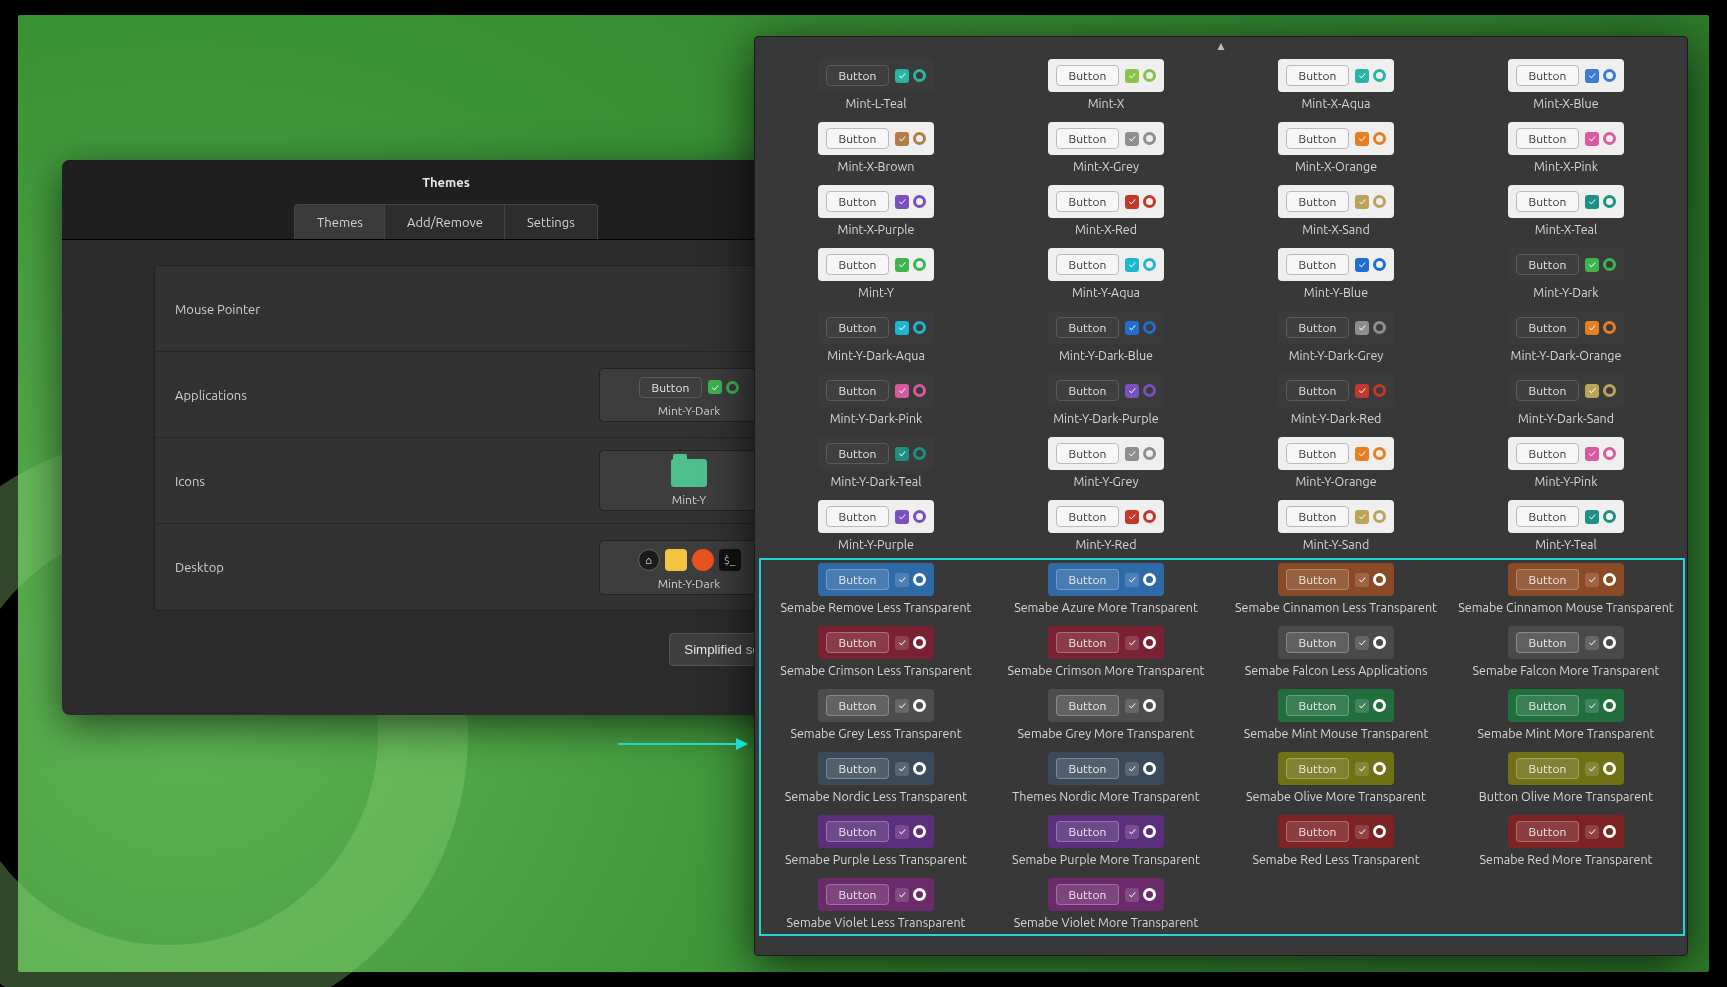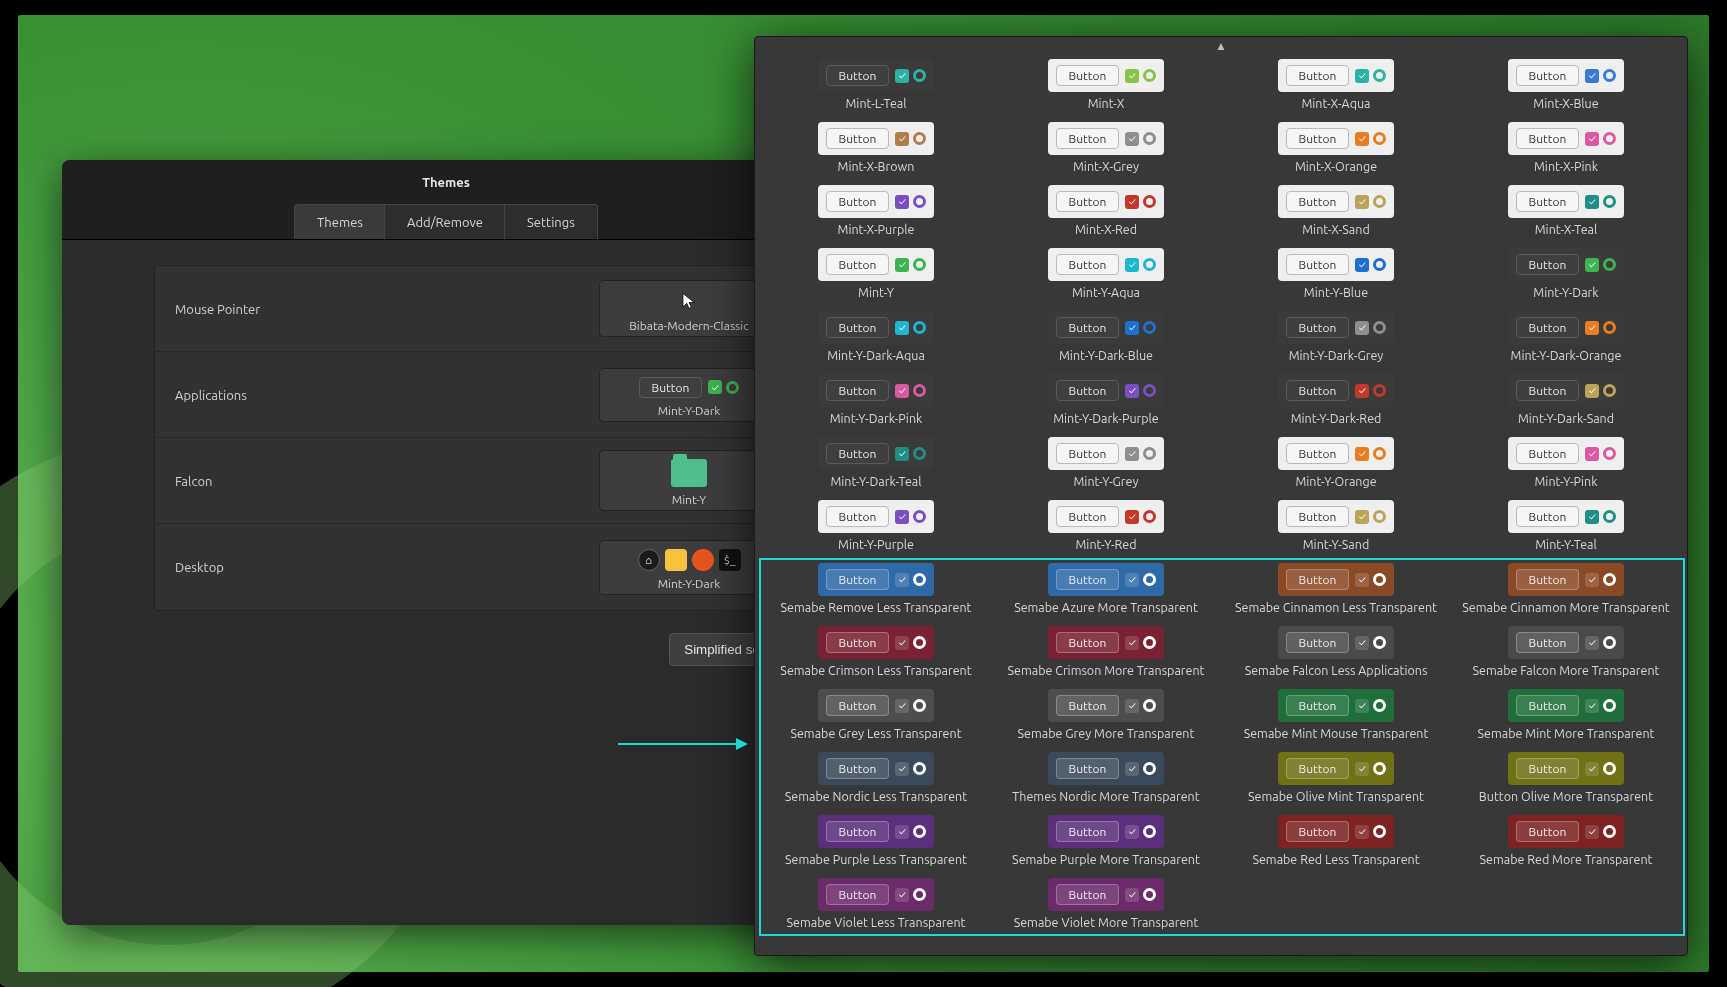--- a/index.html
+++ b/index.html
@@ -25,21 +25,21 @@
   left: -150px; top: 420px;
   width: 600px; height: 600px;
   border: 90px solid rgba(140, 210, 120, 0.35);
   border-radius: 50%;
 }
 
 
 .themes-window {
   position: absolute;
   left: 62px; top: 160px;
-  width: 768px; height: 765px;
+  width: 768px; height: 555px;
   background: #2b2b2b;
   border-radius: 8px;
   box-shadow: 0 10px 40px rgba(0,0,0,.6);
   overflow: hidden;
 }
 .titlebar {
   height: 44px;
   background: #1f1f1f;
   display: flex; align-items: center; justify-content: center;
   font-weight: 600; color: #e6e6e6;
@@ -219,44 +219,38 @@
   <div class="tabs">
     <div class="tab active">Themes</div>
     <div class="tab">Add/Remove</div>
     <div class="tab">Settings</div>
   </div>
 
   <div class="settings-panel">
 
     <div class="setting-row">
       <div class="row-label">Mouse Pointer</div>
-      <div class="row-value">
-        <svg class="cursor-icon" viewBox="0 0 24 24">
-          <path d="M4 2 L4 20 L9 15 L12 22 L15 20 L12 14 L19 14 Z" fill="#fff" stroke="#000" stroke-width="1"></path>
-        </svg>
-        <span class="caption">Bibata-Modern-Classic</span>
-      </div>
     </div>
 
     <div class="setting-row">
       <div class="row-label">Applications</div>
       <div class="row-value">
         <div class="mini-preview">
           <span class="btn-sample">Button</span>
           <span class="chk-dot">
             <span class="chk" style="background:#3eb34f">✓</span>
             <span class="dot" style="border-color:#3eb34f"></span>
           </span>
         </div>
         <span class="caption">Mint-Y-Dark</span>
       </div>
     </div>
 
     <div class="setting-row">
-      <div class="row-label">Falcon</div>
+      <div class="row-label">Icons</div>
       <div class="row-value">
         <span class="folder-icon"></span>
         <span class="caption">Mint-Y</span>
       </div>
     </div>
 
     <div class="setting-row">
       <div class="row-label">Desktop</div>
       <div class="row-value">
         <div class="desktop-icons">
@@ -630,21 +624,21 @@
         <div class="theme-name">Semabe Cinnamon Less Transparent</div>
       </div>
       <div class="theme-cell">
         <div class="swatch swatch-colored" style="background: rgb(138, 74, 38);">
           <span class="btn-sample">Button</span>
           <span class="chk-dot">
             <span class="chk" style="background: rgba(255, 255, 255, 0.15); color: rgb(255, 255, 255);">✓</span>
             <span class="dot" style="border-color: rgb(255, 255, 255);"></span>
           </span>
         </div>
-        <div class="theme-name">Semabe Cinnamon More Transparent</div>
+        <div class="theme-name">Semabe Cinnamon Mouse Transparent</div>
       </div>
       <div class="theme-cell">
         <div class="swatch swatch-colored" style="background: rgb(122, 34, 51);">
           <span class="btn-sample">Button</span>
           <span class="chk-dot">
             <span class="chk" style="background: rgba(255, 255, 255, 0.15); color: rgb(255, 255, 255);">✓</span>
             <span class="dot" style="border-color: rgb(255, 255, 255);"></span>
           </span>
         </div>
         <div class="theme-name">Semabe Crimson Less Transparent</div>
@@ -740,21 +734,21 @@
         <div class="theme-name">Themes Nordic More Transparent</div>
       </div>
       <div class="theme-cell">
         <div class="swatch swatch-colored" style="background: rgb(112, 112, 21);">
           <span class="btn-sample">Button</span>
           <span class="chk-dot">
             <span class="chk" style="background: rgba(255, 255, 255, 0.15); color: rgb(255, 255, 255);">✓</span>
             <span class="dot" style="border-color: rgb(255, 255, 255);"></span>
           </span>
         </div>
-        <div class="theme-name">Semabe Olive Mint Transparent</div>
+        <div class="theme-name">Semabe Olive More Transparent</div>
       </div>
       <div class="theme-cell">
         <div class="swatch swatch-colored" style="background: rgb(112, 112, 21);">
           <span class="btn-sample">Button</span>
           <span class="chk-dot">
             <span class="chk" style="background: rgba(255, 255, 255, 0.15); color: rgb(255, 255, 255);">✓</span>
             <span class="dot" style="border-color: rgb(255, 255, 255);"></span>
           </span>
         </div>
         <div class="theme-name">Button Olive More Transparent</div>

